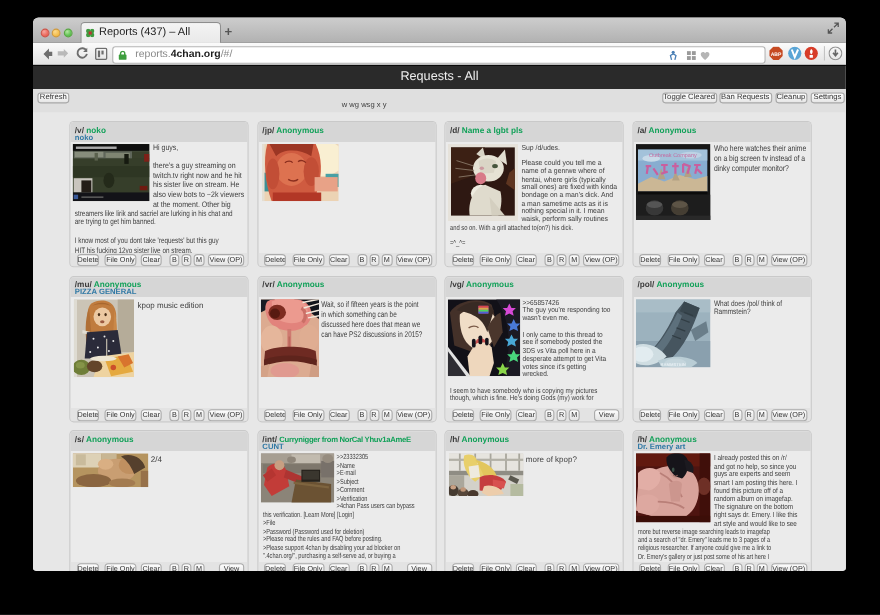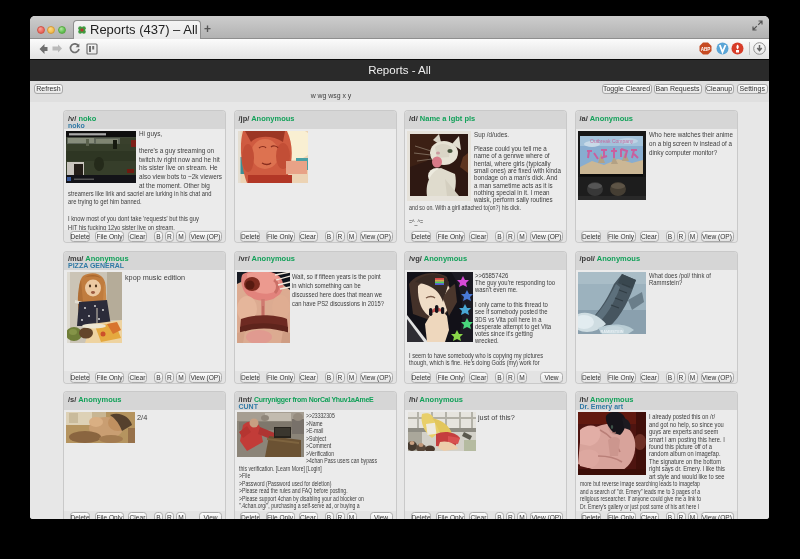--- a/index.html
+++ b/index.html
@@ -1,19 +1,19 @@
 <!DOCTYPE html>
 <html><head><meta charset="utf-8"><style>
 *{margin:0;padding:0;box-sizing:content-box}
 body{width:800px;height:559px;background:#000;overflow:hidden;font-family:"Liberation Sans",sans-serif;position:relative}
 #win{position:absolute;left:30px;top:16px;width:739px;height:503px;border-radius:5px 5px 3px 3px;overflow:hidden;background:#e7e7e7}
 
 #tabbar{position:absolute;left:0;top:0;width:739px;height:22px;background:linear-gradient(#cdcdcd,#b2b2b2);border-bottom:1px solid #8e8e8e}
 .light{position:absolute;top:10px;width:6px;height:6px;border-radius:50%}
-#tab{position:absolute;left:43px;top:4px;width:126px;height:18px;background:linear-gradient(#f4f4f4,#e9e9e9);border:1px solid #8e8e8e;border-bottom:none;border-radius:4px 4px 0 0;font-size:13px;color:#222;line-height:18px}
+#tab{position:absolute;left:43px;top:4px;width:126px;height:18px;background:linear-gradient(#f4f4f4,#e9e9e9);border:1px solid #8e8e8e;border-bottom:none;border-radius:4px 4px 0 0;font-size:10px;color:#222;line-height:18px}
 #plus{position:absolute;left:174px;top:6px;font-size:12px;color:#555;font-weight:bold}
 #expand{position:absolute;right:6px;top:4px;color:#555;font-size:9px}
 
 #navbar{position:absolute;left:0;top:23px;width:739px;height:20px;background:linear-gradient(#fbfbfb,#e2e2e2)}
 #urlbar{position:absolute;left:72px;top:3px;width:592px;height:14px;background:#fff;border:1px solid #b5b5b5;border-radius:3px;font-size:9.5px;line-height:14px;color:#858585}
 
 #page{position:absolute;left:0;top:43px;width:739px;height:460px;background:#e7e7e7}
 #titlebar{position:absolute;left:0;top:0;width:739px;height:21px;background:#2a2a2a;border-top:1px solid #0a0a0a;color:#efefef;font-size:11.5px;text-align:center;line-height:20px}
 #toolbar{position:absolute;left:0;top:22px;width:739px;height:21px;background:#dfdfdf}
 .tbtn{position:absolute;top:2.5px;height:8.5px;background:linear-gradient(#fefefe,#e6e6e6);border:1px solid #a8a8a8;border-radius:3px;font-size:7px;line-height:8.5px;color:#333;text-align:center;white-space:nowrap;overflow:hidden}
@@ -58,40 +58,60 @@
     <svg style="position:absolute;left:38px;top:3px" width="13" height="13" viewBox="0 0 13 13">
         <path d="M10.5 4 A4.3 4.3 0 1 0 11 7" stroke="#6e6e6e" stroke-width="1.7" fill="none"></path>
         <path d="M11.3 1.5 L11.3 5.2 L7.6 5.2 Z" fill="#6e6e6e"></path>
       </svg>
     <svg style="position:absolute;left:56px;top:4px" width="12" height="12" viewBox="0 0 12 12">
         <rect x="1" y="1" width="10" height="10" rx="1" fill="none" stroke="#6e6e6e" stroke-width="1.2"></rect>
         <rect x="3" y="3" width="2" height="6" fill="#6e6e6e"></rect>
         <rect x="6.2" y="3" width="2" height="3.5" fill="#6e6e6e"></rect>
         <rect x="9" y="3" width="0" height="0" fill="#6e6e6e"></rect>
       </svg>
+    <div id="urlbar">
+      <svg style="position:absolute;left:4px;top:2.5px" width="9" height="9" viewBox="0 0 9 9">
+          <rect x="1" y="3.6" width="7" height="4.8" rx="0.8" fill="#3d9e3d"></rect>
+          <path d="M2.6 4 V2.6 A1.9 1.9 0 0 1 6.4 2.6 V4" stroke="#3d9e3d" stroke-width="1.3" fill="none"></path>
+        </svg>
+      <span style="margin-left:20px;color:#888">reports.</span><span style="color:#1c1c1c;font-weight:bold">4chan.org</span><span style="color:#888">/#/</span>
+      <svg style="position:absolute;right:78px;top:3px" width="10" height="9" viewBox="0 0 10 9">
+          <circle cx="5" cy="1.6" r="1.4" fill="#4a7fb5"></circle>
+          <path d="M5 3 L2.5 4.5 L3.5 8.5 M5 3 L7.5 4.5 L6.5 8.5" stroke="#4a7fb5" stroke-width="1.2" fill="none"></path>
+        </svg>
+      <svg style="position:absolute;right:62px;top:3px" width="9" height="9" viewBox="0 0 9 9">
+          <rect x="0.5" y="0.5" width="3.5" height="3.5" fill="#9a9a9a"></rect>
+          <rect x="5" y="0.5" width="3.5" height="3.5" fill="#9a9a9a"></rect>
+          <rect x="0.5" y="5" width="3.5" height="3.5" fill="#9a9a9a"></rect>
+          <rect x="5" y="5" width="3.5" height="3.5" fill="#9a9a9a"></rect>
+        </svg>
+      <svg style="position:absolute;right:49px;top:3px" width="10" height="9" viewBox="0 0 10 9">
+          <path d="M5 8.5 C1 5.5 0.5 3.5 1.5 2 C2.5 0.7 4.3 1 5 2.4 C5.7 1 7.5 0.7 8.5 2 C9.5 3.5 9 5.5 5 8.5 Z" fill="#b5b5b5"></path>
+        </svg>
+    </div>
     <svg style="position:absolute;left:669px;top:3px" width="13" height="13" viewBox="0 0 13 13">
         <path d="M4 0.5 L9 0.5 L12.5 4 L12.5 9 L9 12.5 L4 12.5 L0.5 9 L0.5 4 Z" fill="#c64a22"></path>
         <text x="6.5" y="8.7" font-size="4.6" font-weight="bold" fill="#fff" text-anchor="middle" font-family="Liberation Sans">ABP</text>
       </svg>
     <svg style="position:absolute;left:686px;top:3px" width="13" height="13" viewBox="0 0 13 13">
         <circle cx="6.5" cy="6.5" r="6" fill="#5aa5d6"></circle>
         <path d="M3.8 3 L6.5 10 L9.5 3" stroke="#fff" stroke-width="1.8" fill="none"></path>
       </svg>
     <svg style="position:absolute;left:701px;top:3px" width="13" height="13" viewBox="0 0 13 13">
         <circle cx="6.5" cy="6.5" r="6" fill="#d73c28"></circle>
         <path d="M6.5 2.5 C 8.5 4 8 6 6.5 7.5 C 5 6 5 4 6.5 2.5 Z M5 8 L8 8 L8 10.5 L5 10.5 Z" fill="#fff"></path>
       </svg>
     <div style="position:absolute;left:718.5px;top:3px;width:1px;height:13px;background:#c3c3c3"></div>
     <svg style="position:absolute;left:723px;top:3px" width="13" height="13" viewBox="0 0 13 13">
         <circle cx="6.5" cy="6.5" r="5.8" fill="none" stroke="#909090" stroke-width="1"></circle>
         <path d="M6.5 3 L6.5 8 M4.3 6 L6.5 8.6 L8.7 6" stroke="#666" stroke-width="1.5" fill="none"></path>
       </svg>
   </div>
   <div id="page">
-    <div id="titlebar">Reports - All</div>
+    <div id="titlebar">Requests - All</div>
     <div id="toolbar">
       <div class="tbtn" style="left:4px;width:27px">Refresh</div>
       <div id="boards2">w wg wsg x y</div>
       <div class="tbtn" style="left:571.5px;width:48px">Toggle Cleared</div>
       <div class="tbtn" style="left:623.5px;width:46px">Ban Requests</div>
       <div class="tbtn" style="left:674.5px;width:27px">Cleanup</div>
       <div class="tbtn" style="left:707px;width:28.5px">Settings</div>
     </div>
     <div id="cards">
 <div class="card" style="left:34px;top:52px">
@@ -479,21 +499,21 @@
               <path d="M40 24 L52 26 L50 32 L40 30 Z" fill="#d85050"></path>
               <path d="M32 30 C40 28 48 32 50 37 L36 39 L30 36 Z" fill="#edcdab"></path>
               <ellipse cx="4" cy="34" rx="5" ry="5" fill="#453a30"></ellipse>
               <ellipse cx="13" cy="36" rx="5" ry="4" fill="#564639"></ellipse>
               <ellipse cx="22" cy="37" rx="5" ry="3.5" fill="#49392d"></ellipse>
               <ellipse cx="4" cy="31" rx="2.5" ry="2" fill="#c9a183"></ellipse>
               <ellipse cx="13" cy="33" rx="2.5" ry="2" fill="#bf9678"></ellipse>
               <path d="M56 20 L64 24 L62 28 L54 24 Z" fill="#5a584e"></path>
               <rect x="56" y="28" width="12" height="11" fill="#b5bba0"></rect>
             </svg></div>
-<div class="tx" id="t10s" style="left:73px;top:21px;font-size:7.4px;line-height:9px;transform:scaleX(0.983);transform-origin:0 0;">just of this?</div>
+<div class="tx" id="t10s" style="left:73px;top:21px;font-size:7.4px;line-height:9px;transform:scaleX(0.983);transform-origin:0 0;">more of kpop?</div>
 <div class="ft">
             <div class="fb" style="left:5.5px;width:18px">Delete</div>
             <div class="fb" style="left:31px;width:27px">File Only</div>
             <div class="fb" style="left:64px;width:17px">Clear</div>
             <div class="fb" style="left:90px;width:7px">B</div>
             <div class="fb" style="left:101px;width:7px">R</div>
             <div class="fb" style="left:112px;width:8px">M</div>
             <div class="fb" style="left:125px;width:31px">View (OP)</div>
           </div>
         </div>

